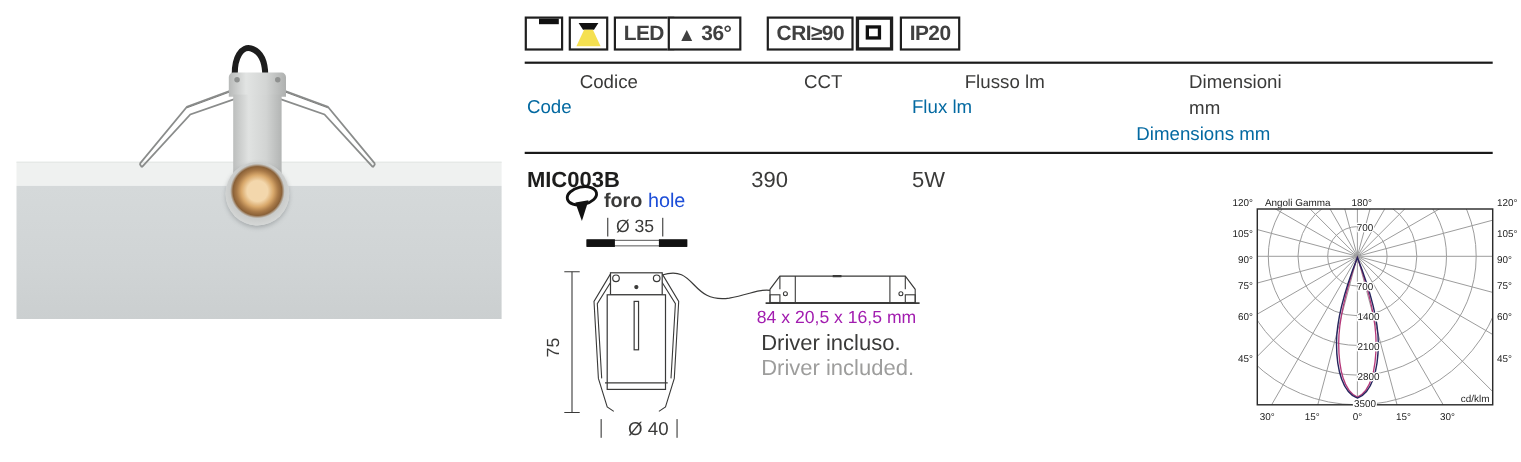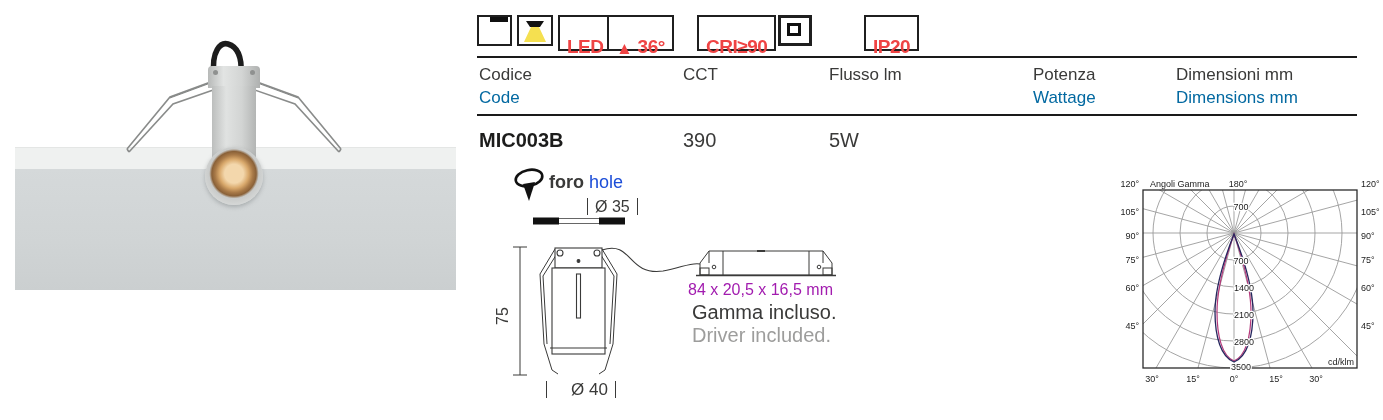--- a/index.html
+++ b/index.html
@@ -14,43 +14,43 @@
   .cyl-cap { left:208px; top:66px; width:52px; height:22px; border-radius:4px 4px 0 0;
              background:linear-gradient(90deg,#b7b9b8,#e2e4e3 30%,#d3d5d4 65%,#aeb0af); }
   .cyl-body { left:212px; top:86px; width:44px; height:84px;
               background:linear-gradient(90deg,#bcbebd,#e0e2e1 32%,#d2d4d3 68%,#b3b5b4); }
   .screw { width:5px; height:5px; border-radius:50%; background:#8f9190; top:70px; }
   .trim { left:205px; top:147px; width:58px; height:58px; border-radius:50%;
           background:radial-gradient(circle at 50% 46%, #f3d7ac 0 22%, #d9a96c 34%, #a97a48 44%, #8a6138 52%, #c9cbca 58%, #d6d8d7 74%, #bfc1c0 100%);
           box-shadow:0 2px 4px rgba(90,95,96,.35); }
 
   
-  .badge { top:15px; height:31px; border:2px solid #1f1f1f; color:#ef4444; background:#fff;
-           font-weight:bold; font-size:19px; line-height:27px; padding:16px 7px; letter-spacing:-0.5px; }
+  .badge { top:15px; height:31px; border:2px solid #1f1f1f; color:#404040; background:#fff;
+           font-weight:bold; font-size:19px; line-height:27px; padding:0 7px; letter-spacing:-0.5px; }
   .iconbox { top:15px; height:31px; width:35px; border:2px solid #1f1f1f; background:#fff; }
   .tri { display:inline-block; transform:translateY(1px); font-size:17px; letter-spacing:0; }
 
   .recess-bar { position:absolute; left:36%; top:0; width:58%; height:5px; background:#101010; }
   .classii-inner { position:absolute; left:8px; top:7px; width:14px; height:13px; border:3px solid #101010; }
 
   
   .ptable { left:477px; top:56px; width:880px; }
   .thead { display:grid; grid-template-columns:204px 146px 204px 143px 1fr;
            border-top:2px solid #1a1a1a; border-bottom:2px solid #1a1a1a; padding:5px 0 6px 2px; }
-  .h-pri { font-size:17px; color:#3a3a39; line-height:24px; }
+  .h-pri { font-size:17px; color:#3a3a39; line-height:24px;margin-left:48px; }
   .h-sec { font-size:17px; color:#0369a1; line-height:21px; min-height:21px; }
   .trow { display:grid; grid-template-columns:204px 146px 204px 143px 1fr; padding:13px 0 0 2px; font-size:20px; color:#3a3a39; }
   .code-cell { font-weight:bold; color:#1d1d1c; }
 
   
   .foro-label { left:549px; top:172px; font-size:18px; color:#3a3a39; }
   .foro-label b { font-weight:bold; color:#3a3a39; }
   .foro-label .en { color:#1d4ed8; font-weight:normal; }
   .dim { font-size:16px; color:#3a3a39; border-left:1.5px solid #3a3a39; border-right:1.5px solid #3a3a39; padding:0 7px; line-height:17px; }
-  .dim35 { left:587px; top:198px;text-align:center; }
+  .dim35 { left:552px; top:198px;text-align:center; }
   .dim40 { left:546px; top:381px; font-size:17px;padding-left:24px; }
   .drv-size { left:688px; top:281px; font-size:16px; color:#a21caf; }
   .drv-it { left:692px; top:301px; font-size:20px; color:#3a3a39; }
   .drv-en { left:692px; top:324px; font-size:20px; color:#9d9d9c; }
 
   svg text { font-family:"Liberation Sans", sans-serif; }
   .chart-label { font-size:9px; fill:#1c1c1c; }
   .chart-radial { font-size:9px; fill:#1c1c1c; paint-order:stroke; stroke:#ffffff; stroke-width:2.5px; }
 </style>
 </head>
@@ -102,38 +102,35 @@
     <span class="tri">▲</span>
     <span>36°</span>
   </div>
 
   <div class="abs badge" style="left:697px;">CRI≥90</div>
 
   <div class="abs iconbox" style="left:778px;width:34px;border-width:3px;">
     <div class="classii-inner" style="left:6px;top:5px;"></div>
   </div>
 
-  <div class="abs badge" style="left:864px;">IP20</div>
+  <div class="abs badge" style="left:818px;">IP20</div>
 
   <div class="abs ptable">
     <div class="thead">
       <div>
         <div class="h-pri">Codice</div>
         <div class="h-sec">Code</div>
       </div>
       <div>
         <div class="h-pri">CCT</div>
         <div class="h-sec"></div>
       </div>
       <div>
         <div class="h-pri">Flusso lm</div>
-      </div>
-      <div>
-        <div class="h-pri">Potenza</div>
-        <div class="h-sec">Wattage</div>
+        <div class="h-sec">Flux lm</div>
       </div>
       <div>
         <div class="h-pri">Dimensioni mm</div>
         <div class="h-sec">Dimensions mm</div>
       </div>
     </div>
     <div class="trow">
       <div class="code-cell">MIC003B</div>
       <div>390</div>
       <div>5W</div>
@@ -195,21 +192,21 @@
       <rect x="328" y="28" width="9" height="7"></rect>
       <circle cx="219" cy="27" r="1.8"></circle>
       <circle cx="324" cy="27" r="1.8"></circle>
       <line x1="201" y1="35.5" x2="341" y2="35.5" stroke-width="1.6"></line>
       <line x1="262" y1="11" x2="270" y2="11" stroke-width="2"></line>
     </g>
   </svg>
 
   <div class="abs dim dim40">Ø 40</div>
   <div class="abs drv-size">84 x 20,5 x 16,5 mm</div>
-  <div class="abs drv-it">Gamma incluso.</div>
+  <div class="abs drv-it">Driver incluso.</div>
   <div class="abs drv-en">Driver included.</div>
 
   <svg class="abs" style="left:1108px;top:172px;" width="275" height="220" viewBox="0 0 275 220">
     <defs>
         <clipPath id="cb">
           <rect x="35" y="18" width="214" height="178"></rect>
         </clipPath>
       </defs>
 
     <g clip-path="url(#cb)">

